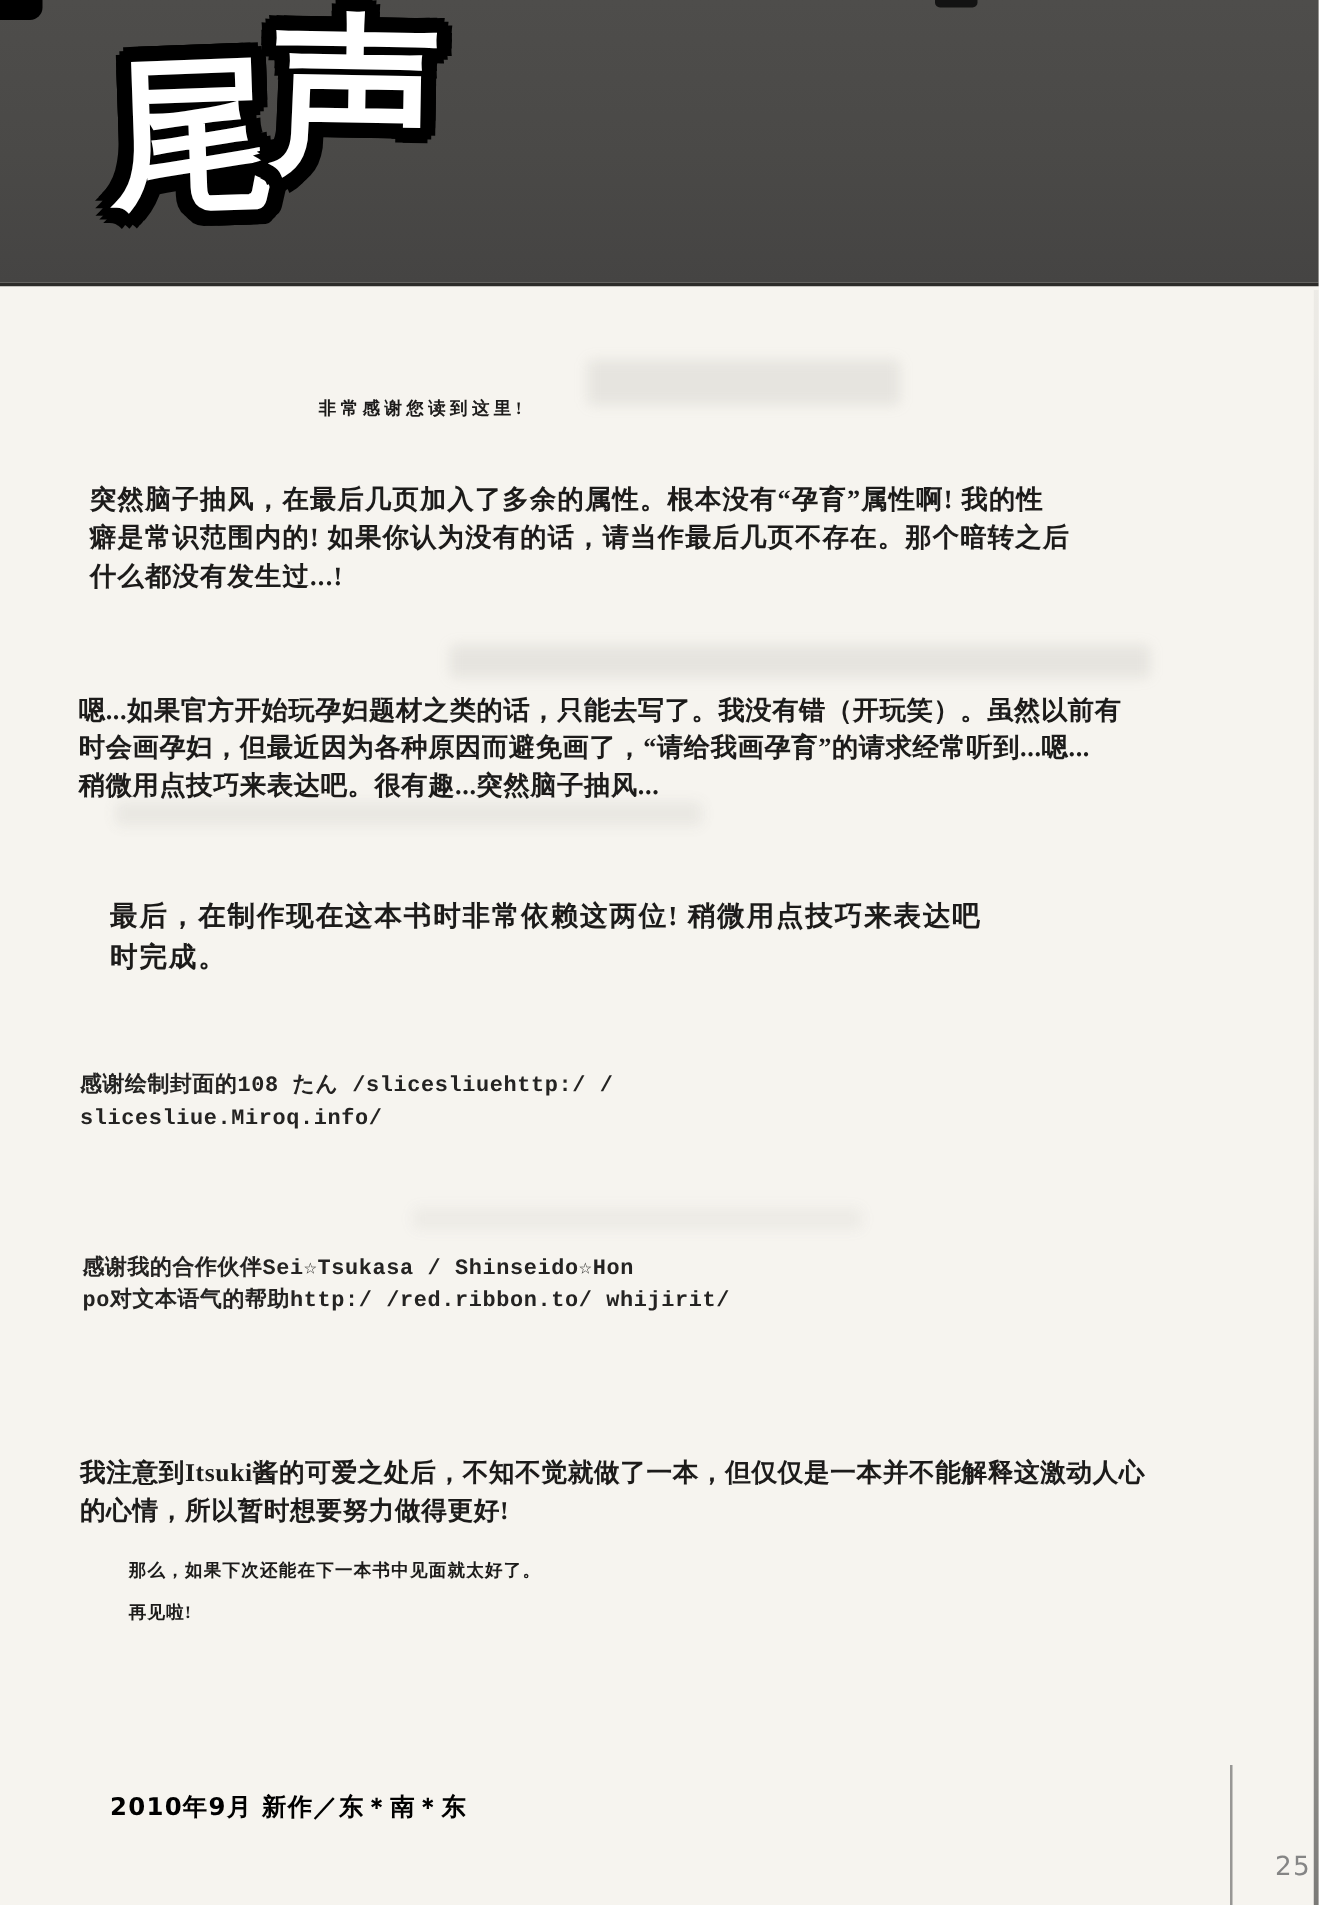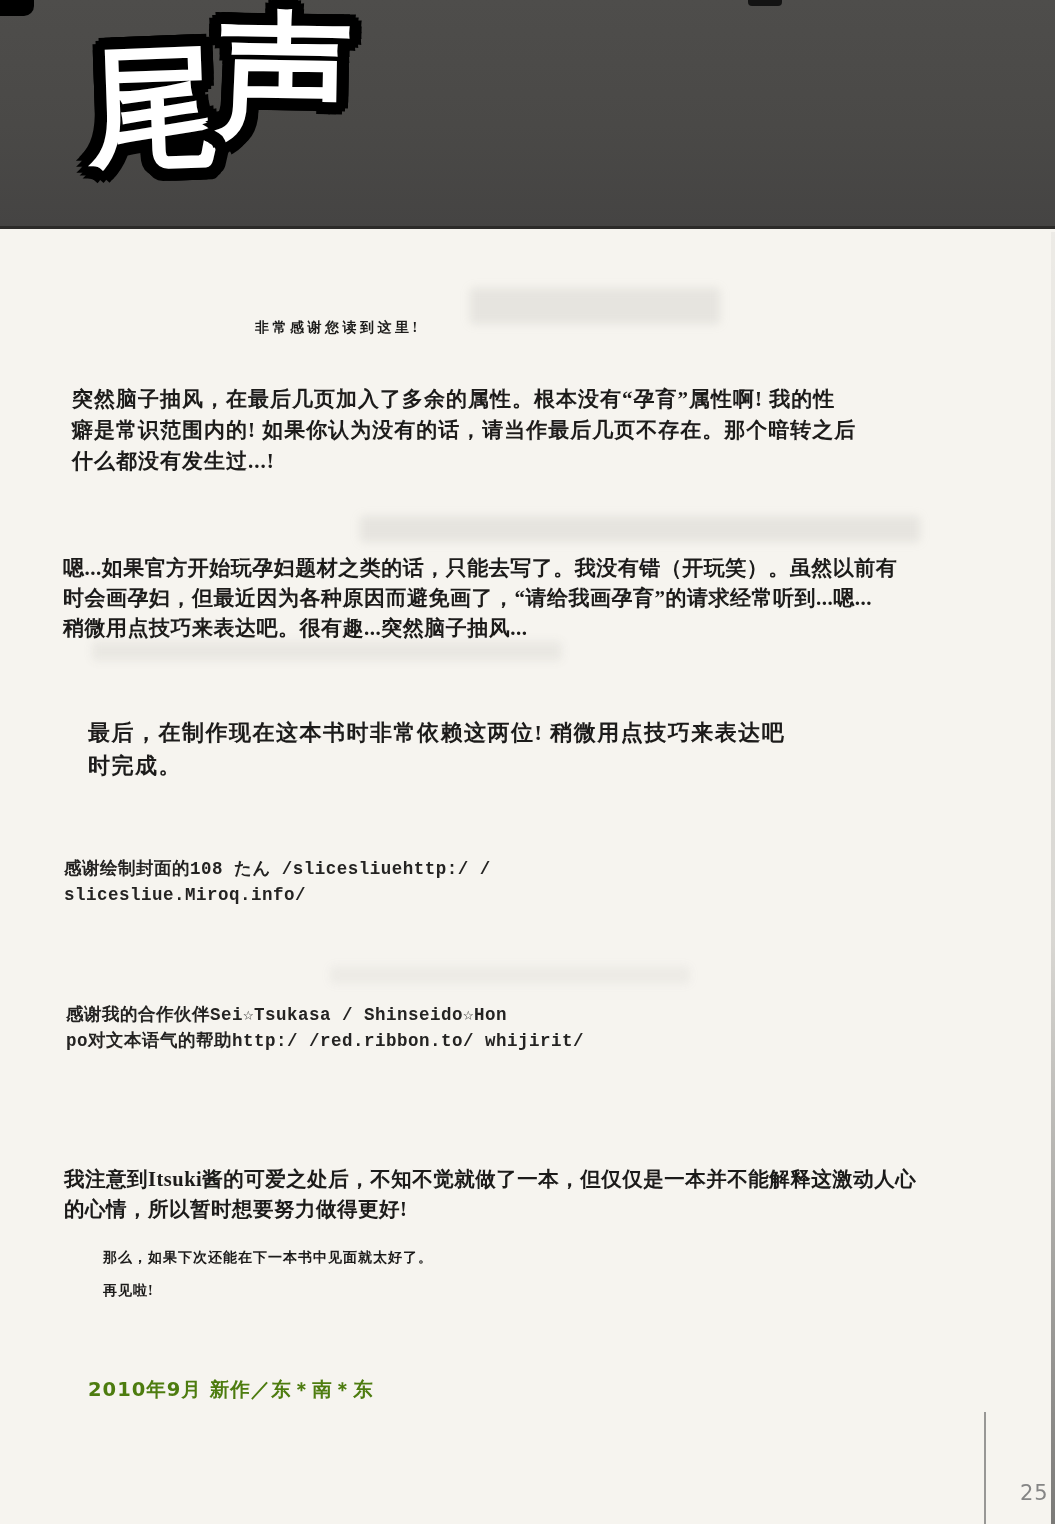--- a/index.html
+++ b/index.html
@@ -43,23 +43,23 @@
   .p3{left:88px;top:716px;font-size:22px;line-height:33px;letter-spacing:1.5px;}
   .p4{left:64px;top:1126px;font-size:20.5px;line-height:30px;letter-spacing:0.5px;margin-top:38px;}
   .p5{left:67px;top:1241px;font-size:14px;line-height:33px;letter-spacing:1px;margin-left:36px;}
   .credit{
     font-family:Liberation Mono, monospace;font-weight:700;
     font-size:17.5px;line-height:26px;letter-spacing:0.5px;color:#242322;margin-left:11px;
   }
   .credit1{left:53px;top:856px;}
   .credit2{left:55px;top:1002px;}
   .dateline{
-    left:88px;top:1376px;
+    left:88px;top:1432px;
     font-family:"DejaVu Sans", sans-serif;font-weight:700;
-    font-size:19.5px;letter-spacing:1px;color:#4d7c0f;
+    font-size:19.5px;letter-spacing:1px;color:#000000;
   }
   .pagenum{
     left:1020px;top:1481px;
     font-family:"DejaVu Sans", sans-serif;
     font-size:21px;color:#858585;letter-spacing:1px;
   }
 
   
   .ghost{position:absolute;background:rgba(152,149,140,0.16);filter:blur(5px);border-radius:4px;}
   .ghost-a{left:470px;top:288px;width:250px;height:36px;}

